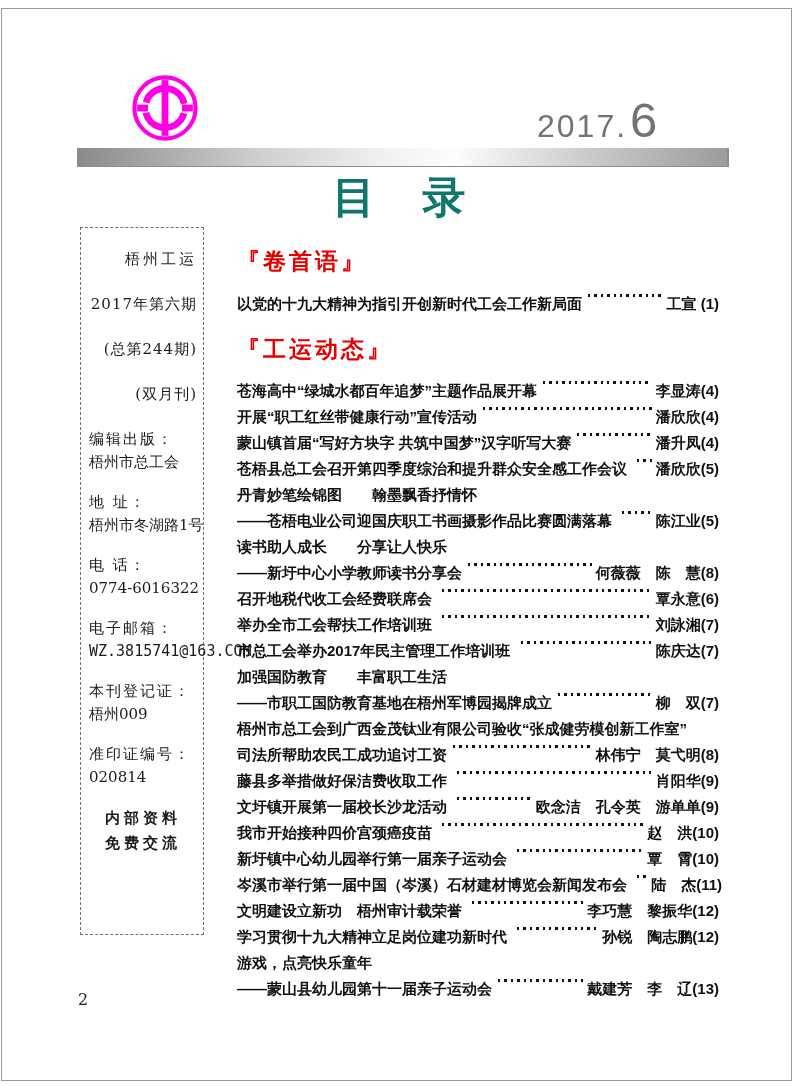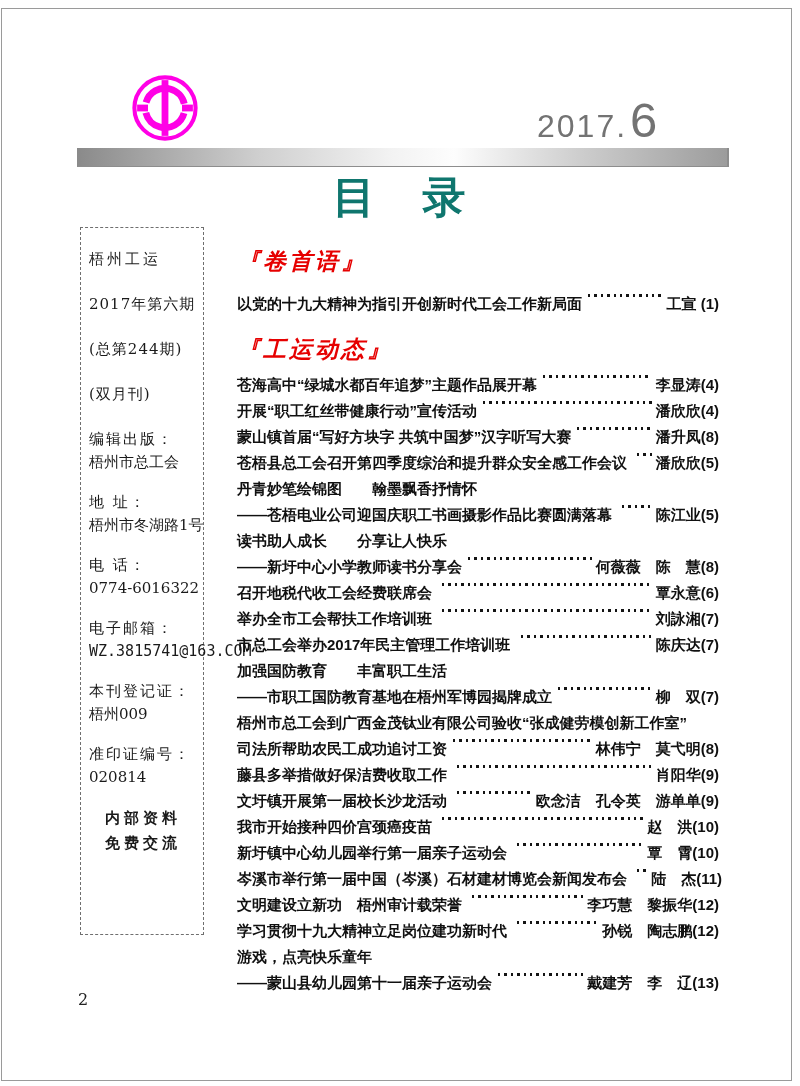--- a/index.html
+++ b/index.html
@@ -25,33 +25,33 @@
     font-family:"DejaVu Serif",serif;font-weight:700;font-size:43px;line-height:50px;
     letter-spacing:2px;color:#0f766e;white-space:pre;
   }
   
   .masthead{
     position:absolute;left:80px;top:227px;width:124px;height:708px;box-sizing:border-box;
     border:1px dashed #6f6f6f;padding:20px 6px 16px 8px;
     font-family:"DejaVu Serif",serif;font-size:15px;color:#1a1a1a;
     display:flex;flex-direction:column;
   }
-  .mh-center-line{line-height:23px;margin-bottom:22px;text-align:left;letter-spacing:1px;white-space:nowrap;}
+  .mh-center-line{line-height:23px;margin-bottom:22px;text-align:right;letter-spacing:1px;white-space:nowrap;}
   .mh-block{margin-bottom:17px;}
   .mh-label{line-height:23px;letter-spacing:2px;white-space:nowrap;}
   .mh-value{line-height:23px;white-space:nowrap;}
   .mh-value.small{font-family:"DejaVu Sans Mono",monospace;font-size:15px;letter-spacing:0;}
   .mh-footer-line{line-height:25px;text-align:center;letter-spacing:4px;font-weight:600;}
   
   .toc{position:absolute;left:237px;top:243px;width:482px;}
   .toc-heading{
-    margin:0 0 12px 0;font-family:"DejaVu Serif",serif;font-style:italic;font-weight:700;
+    margin:0 0 12px 0;font-family:"DejaVu Serif",serif;font-weight:700;
     font-size:23px;line-height:36px;letter-spacing:3px;color:#e60000;white-space:pre;
   }
-  .toc-section + .toc-section .toc-heading{margin-top:14px;margin-bottom:5px;}
+  .toc-section + .toc-section .toc-heading{margin-top:14px;margin-bottom:11px;}
   .toc-line{display:flex;align-items:flex-start;line-height:26px;font-size:15px;font-weight:700;color:#101010;}
   .t-text{white-space:pre;flex:0 0 auto;}
   .leader{
     flex:1 1 auto;min-width:10px;height:2.5px;position:relative;top:3px;margin:0 4px 0 6px;
     background-image:repeating-linear-gradient(90deg,#141414 0 2.4px,transparent 2.4px 6.4px);
   }
   .t-author{white-space:pre;flex:0 0 auto;}
   .folio{position:absolute;left:78px;top:990px;font-family:"DejaVu Serif",serif;font-size:16px;color:#222;}
 </style>
 </head>
@@ -132,21 +132,21 @@
           <span class="t-author">李显涛(4)</span>
         </div>
         <div class="toc-line">
           <span class="t-text">开展“职工红丝带健康行动”宣传活动</span>
           <span class="leader"></span>
           <span class="t-author">潘欣欣(4)</span>
         </div>
         <div class="toc-line">
           <span class="t-text">蒙山镇首届“写好方块字 共筑中国梦”汉字听写大赛</span>
           <span class="leader"></span>
-          <span class="t-author">潘升凤(8)</span>
+          <span class="t-author">潘升凤(4)</span>
         </div>
         <div class="toc-line">
           <span class="t-text">苍梧县总工会召开第四季度综治和提升群众安全感工作会议 </span>
           <span class="leader"></span>
           <span class="t-author">潘欣欣(5)</span>
         </div>
         <div class="toc-line">
           <span class="t-text">丹青妙笔绘锦图　　翰墨飘香抒情怀</span>
         </div>
         <div class="toc-line">

